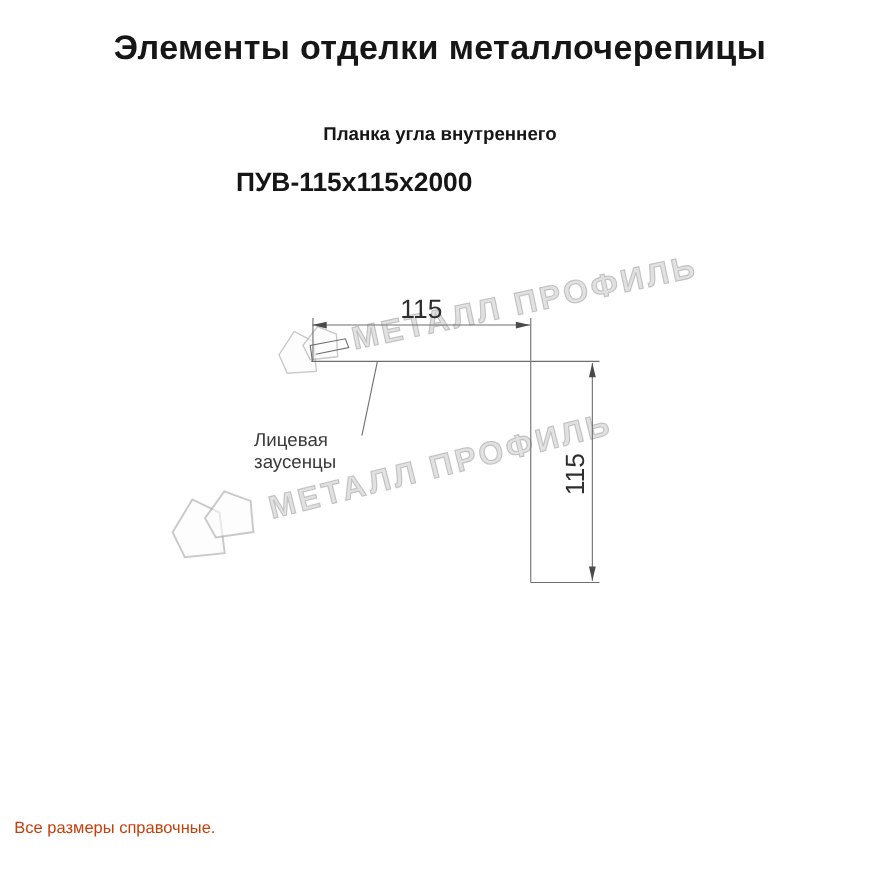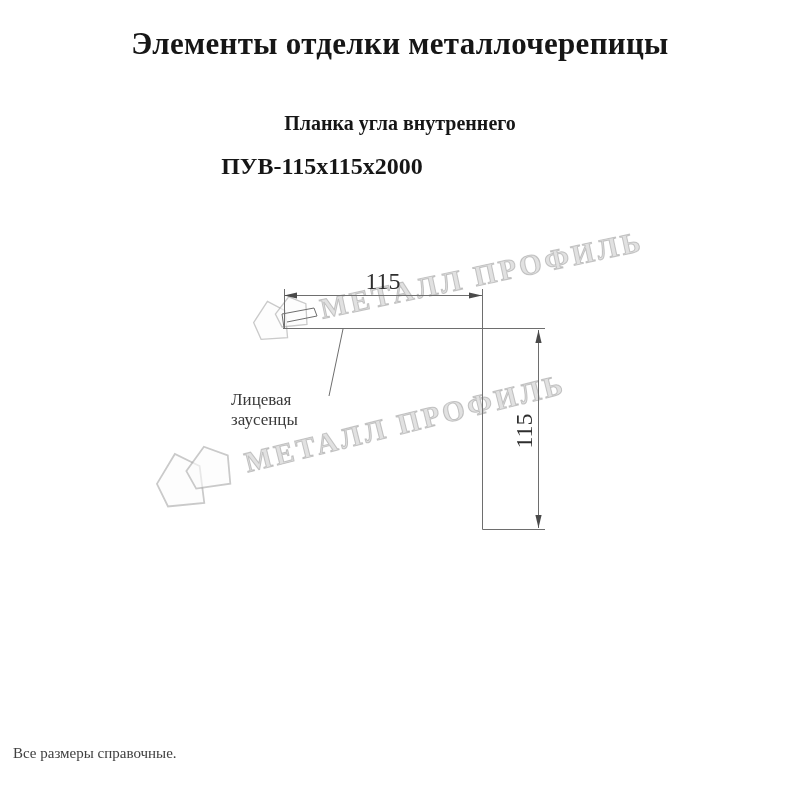--- a/index.html
+++ b/index.html
@@ -1,26 +1,26 @@
 <!DOCTYPE html>
 <html><head>
 <meta charset="utf-8">
 <style>
   html,body{margin:0;padding:0;background:#ffffff;}
   .canvas{
     position:relative;width:800px;height:800px;background:#ffffff;overflow:hidden;
-    font-family:Liberation Serif, serif;
+    font-family:Liberation Sans, sans-serif;
   }
   .page-title{
     position:absolute;top:26px;left:0;width:800px;text-align:center;
     font-size:31px;font-weight:700;color:#161616;letter-spacing:.3px;z-index:3;
   }
   .product-name{
     position:absolute;top:112px;left:0;width:800px;text-align:center;
-    font-size:20px;font-weight:700;color:#161616;z-index:3;
+    font-size:17px;font-weight:700;color:#161616;z-index:3;
   }
   .product-sku{
     position:absolute;top:153px;left:0;width:644px;text-align:center;
     font-size:24px;font-weight:700;color:#161616;z-index:3;
   }
   
   .wm{
     position:absolute;display:flex;align-items:center;gap:8px;
     transform-origin:left center;z-index:1;pointer-events:none;
   }
@@ -38,21 +38,21 @@
     position:absolute;font-size:24px;color:#2e2e2e;z-index:3;white-space:nowrap;
   }
   .dim-width{left:383px;top:268px;transform:translateX(-50%);}
   .dim-height{left:524px;top:431px;transform:translate(-50%,-50%) rotate(-90deg);}
   .face-label{
     position:absolute;left:231px;top:390px;width:100px;text-align:left;
     font-size:17px;line-height:20px;color:#3a3a3a;z-index:3;
   }
   .footer{
     position:absolute;left:13px;top:743px;font-size:15px;line-height:20px;
-    color:#404040;z-index:3;
+    color:#c2410c;z-index:3;
   }
 </style>
 </head>
 <body>
 
 <div class="canvas">
 
   <div class="page-title">Элементы отделки металлочерепицы</div>
   <div class="product-name">Планка угла внутреннего</div>
   <div class="product-sku">ПУВ-115х115х2000</div>

